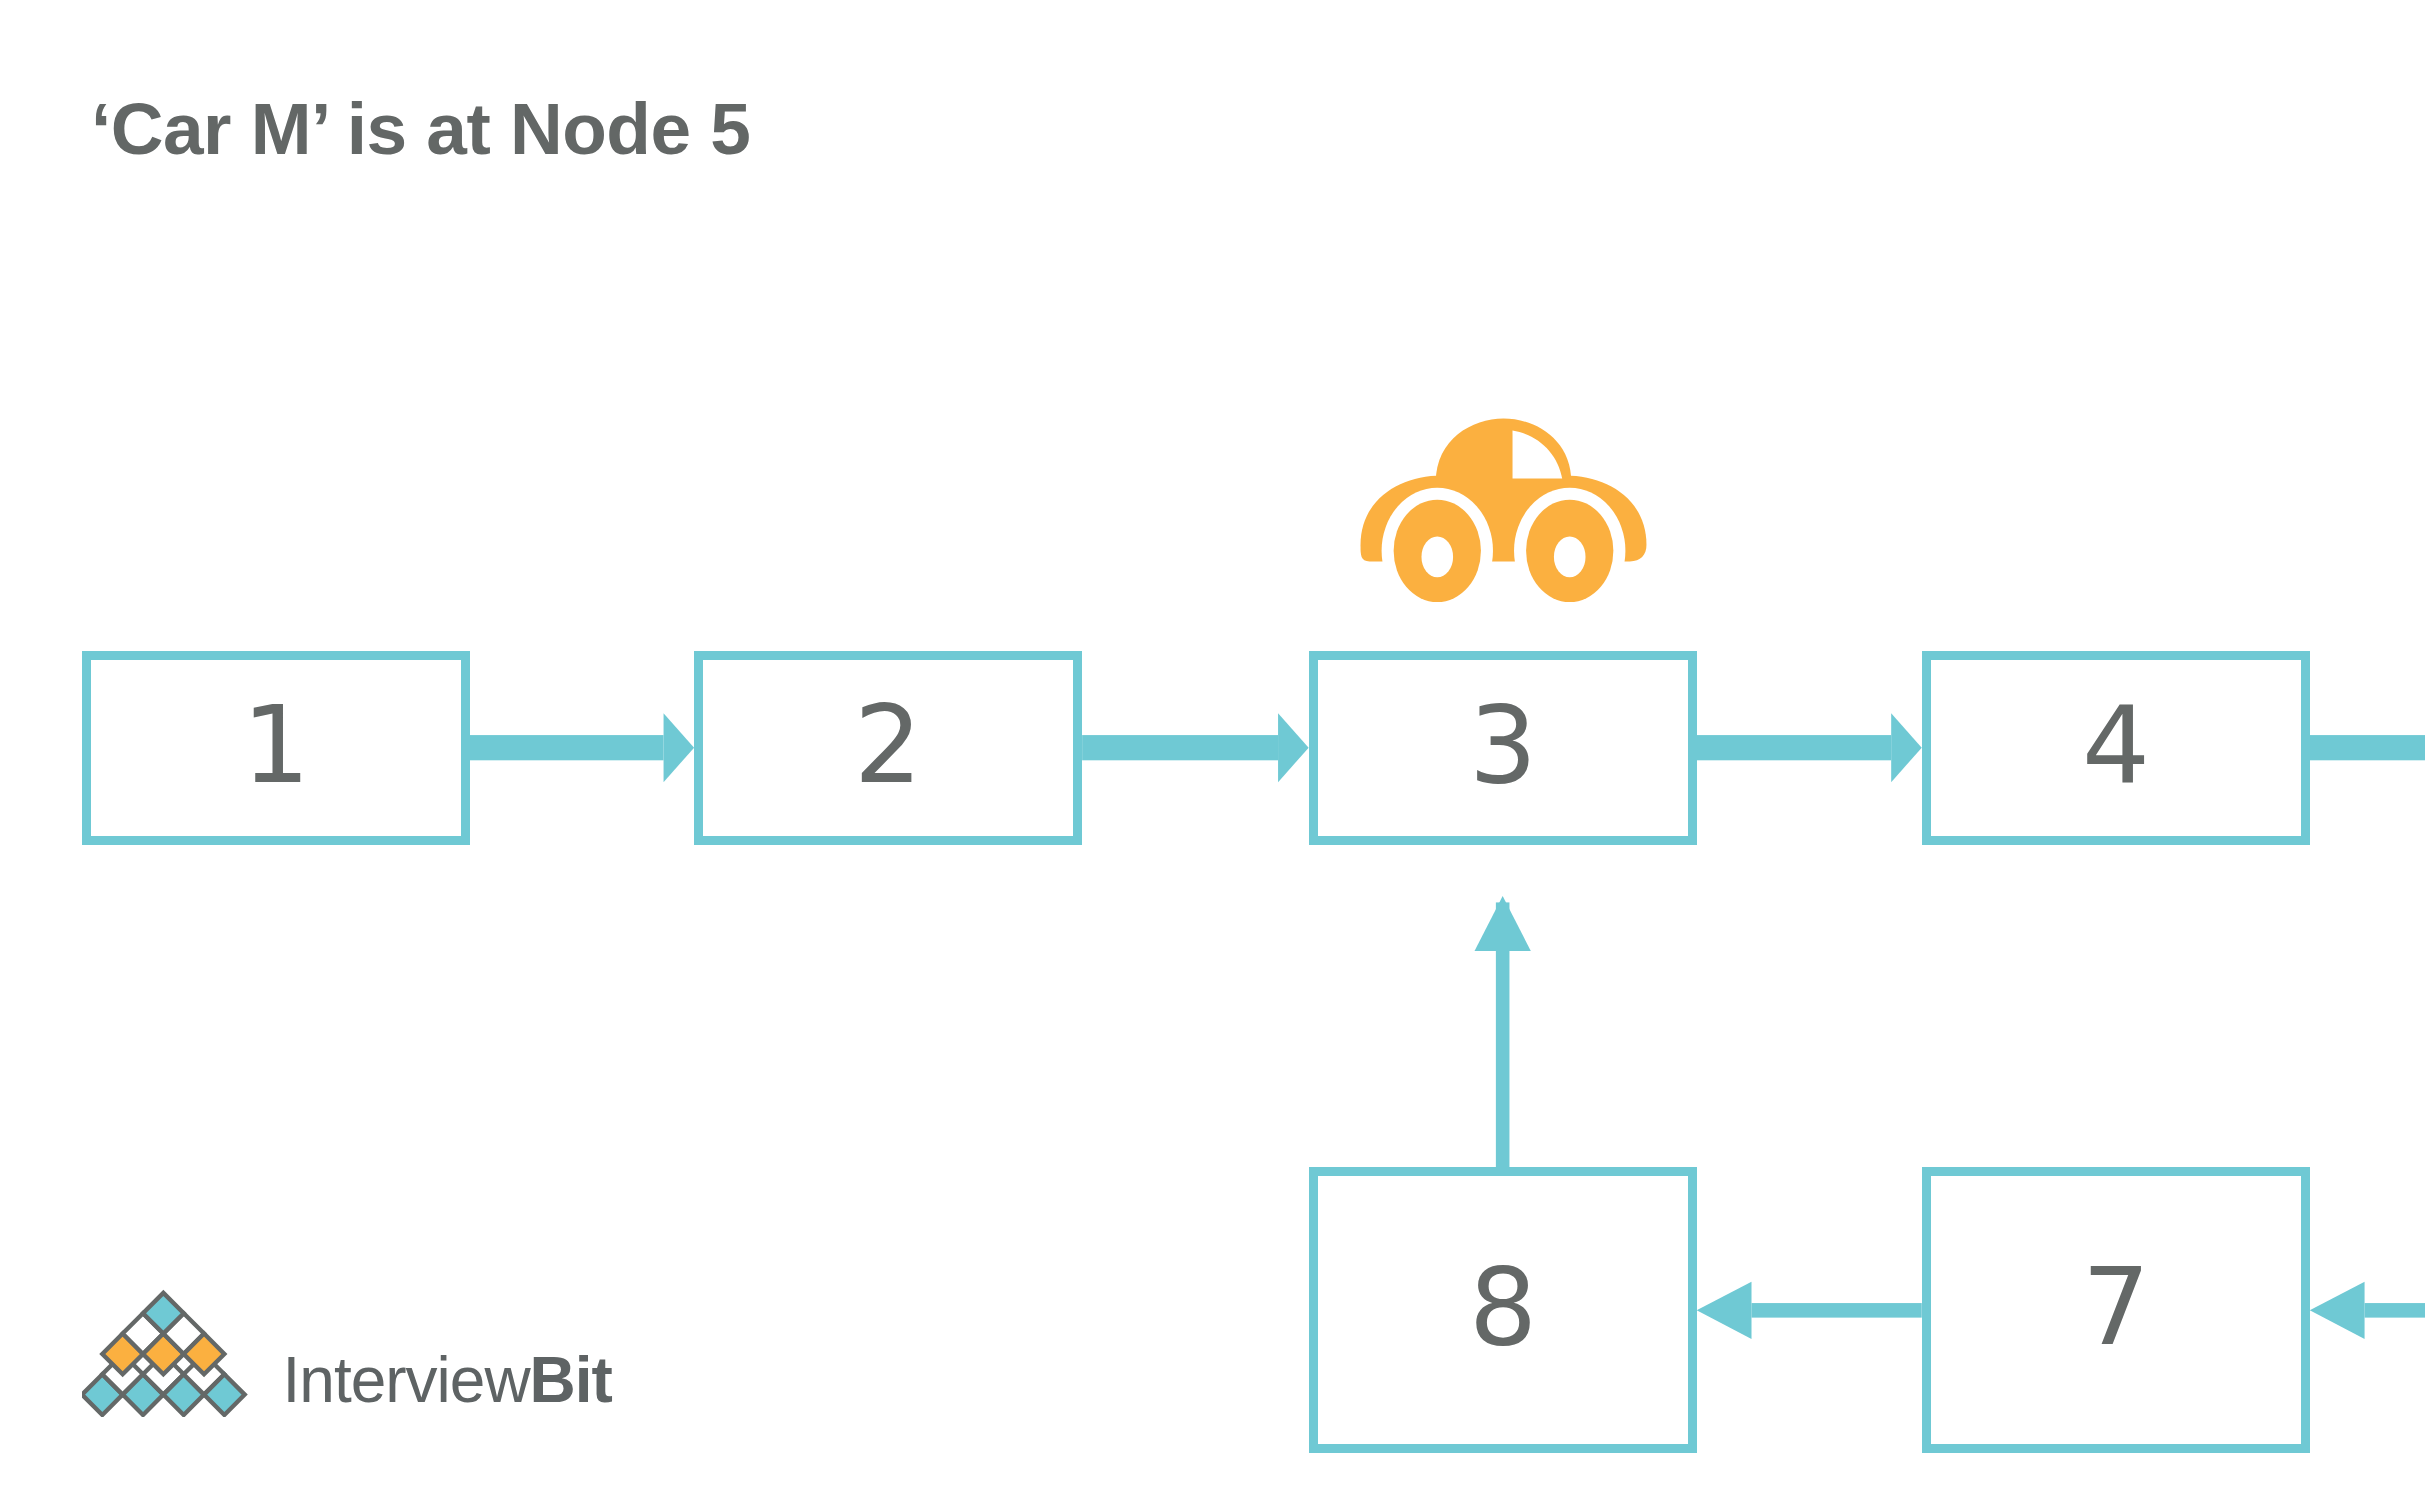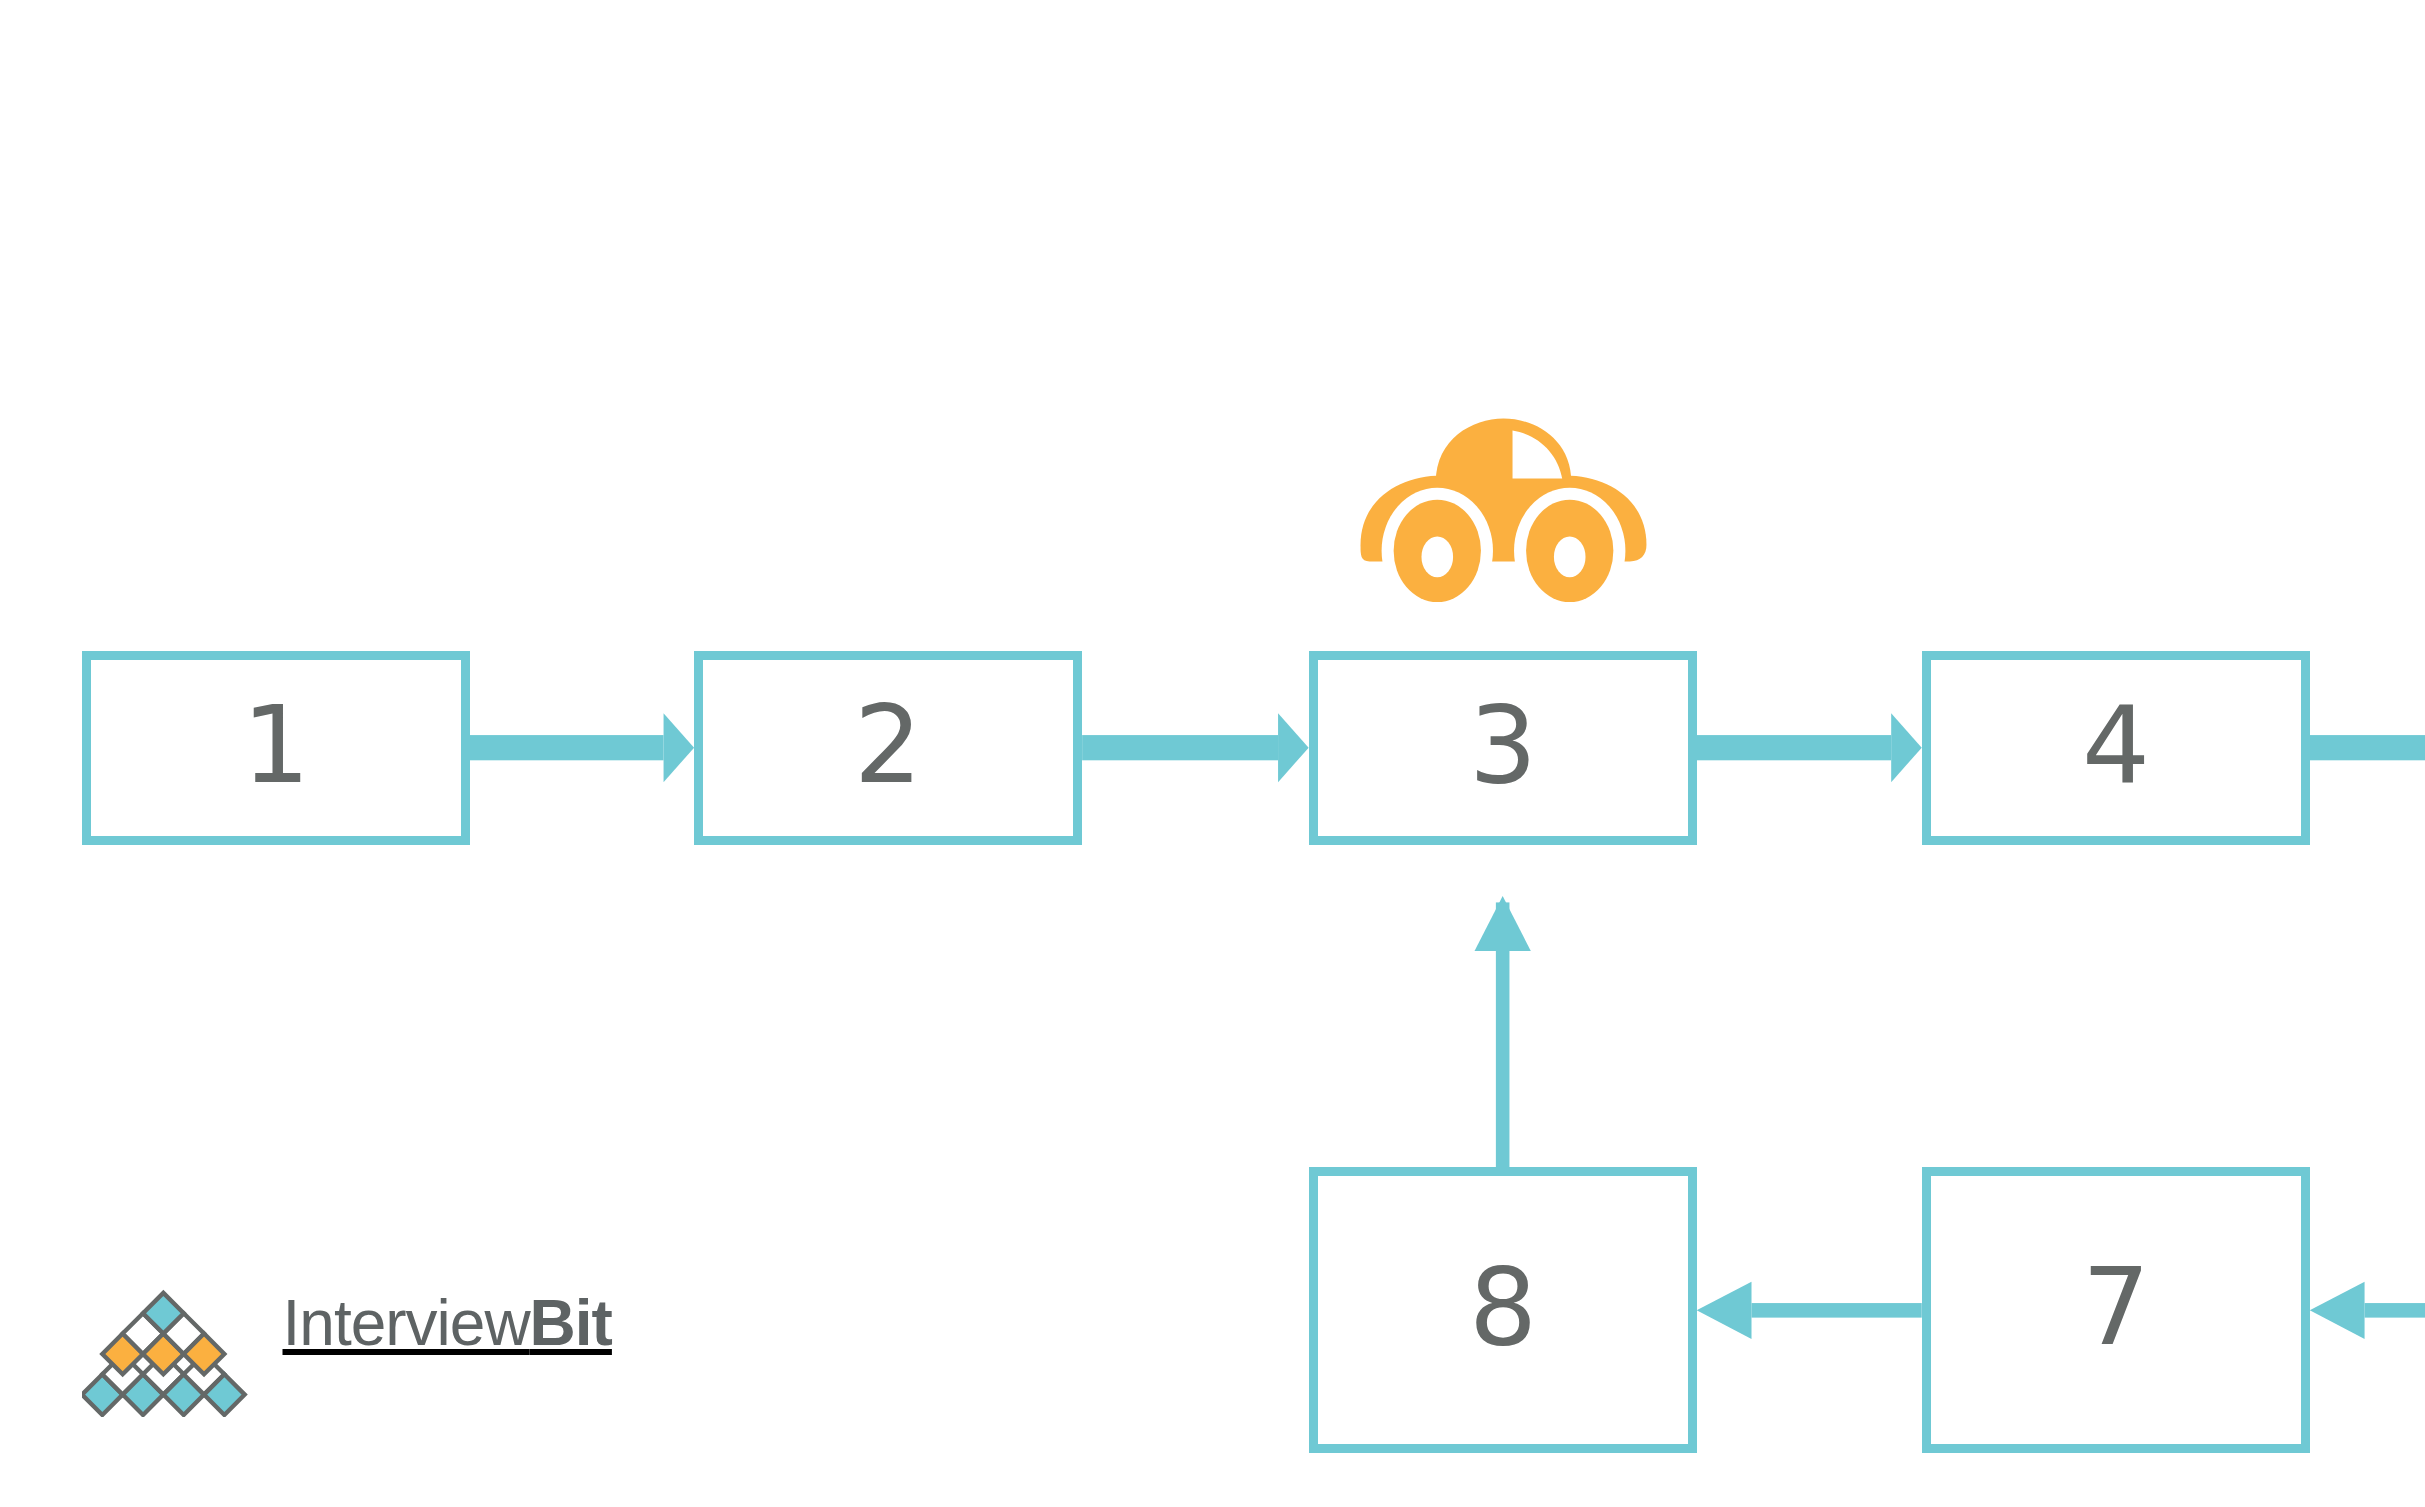--- a/index.html
+++ b/index.html
@@ -65,41 +65,43 @@
   .car {
     position: absolute;
   }
 
   
   #logo {
     position: absolute;
     left: 82px;
     top: 1286px;
     display: flex;
-    align-items: flex-start;
+    align-items: flex-end;
     gap: 16.5px;
-    text-decoration: underline;
   }
   #logo-mark { display: block; }
   #logo-text {
     font-size: 64px;
     font-weight: 400;
     color: #5e6364;
     letter-spacing: -1px;
     white-space: nowrap;
     font-family: "Liberation Sans", "DejaVu Sans", sans-serif;
   }
   #logo-text .bold { font-weight: 700; }
 </style>
 </head>
 <body>
 
 <div id="stage">
 
   <div id="caption">
+    <div class="cap-line">
+      <span>‘Car M’ is at Node 5</span>
+    </div>
   </div>
 
   <svg id="edges" viewBox="0 0 6185 3108" width="3000" height="1508" xmlns="http://www.w3.org/2000/svg">
 
     <g>
       <rect x="968" y="1515" width="400" height="52" fill="#6fc9d4"></rect>
       <polygon points="1368,1470 1431,1541 1368,1612" fill="#6fc9d4"></polygon>
     </g>
 
     <g>

